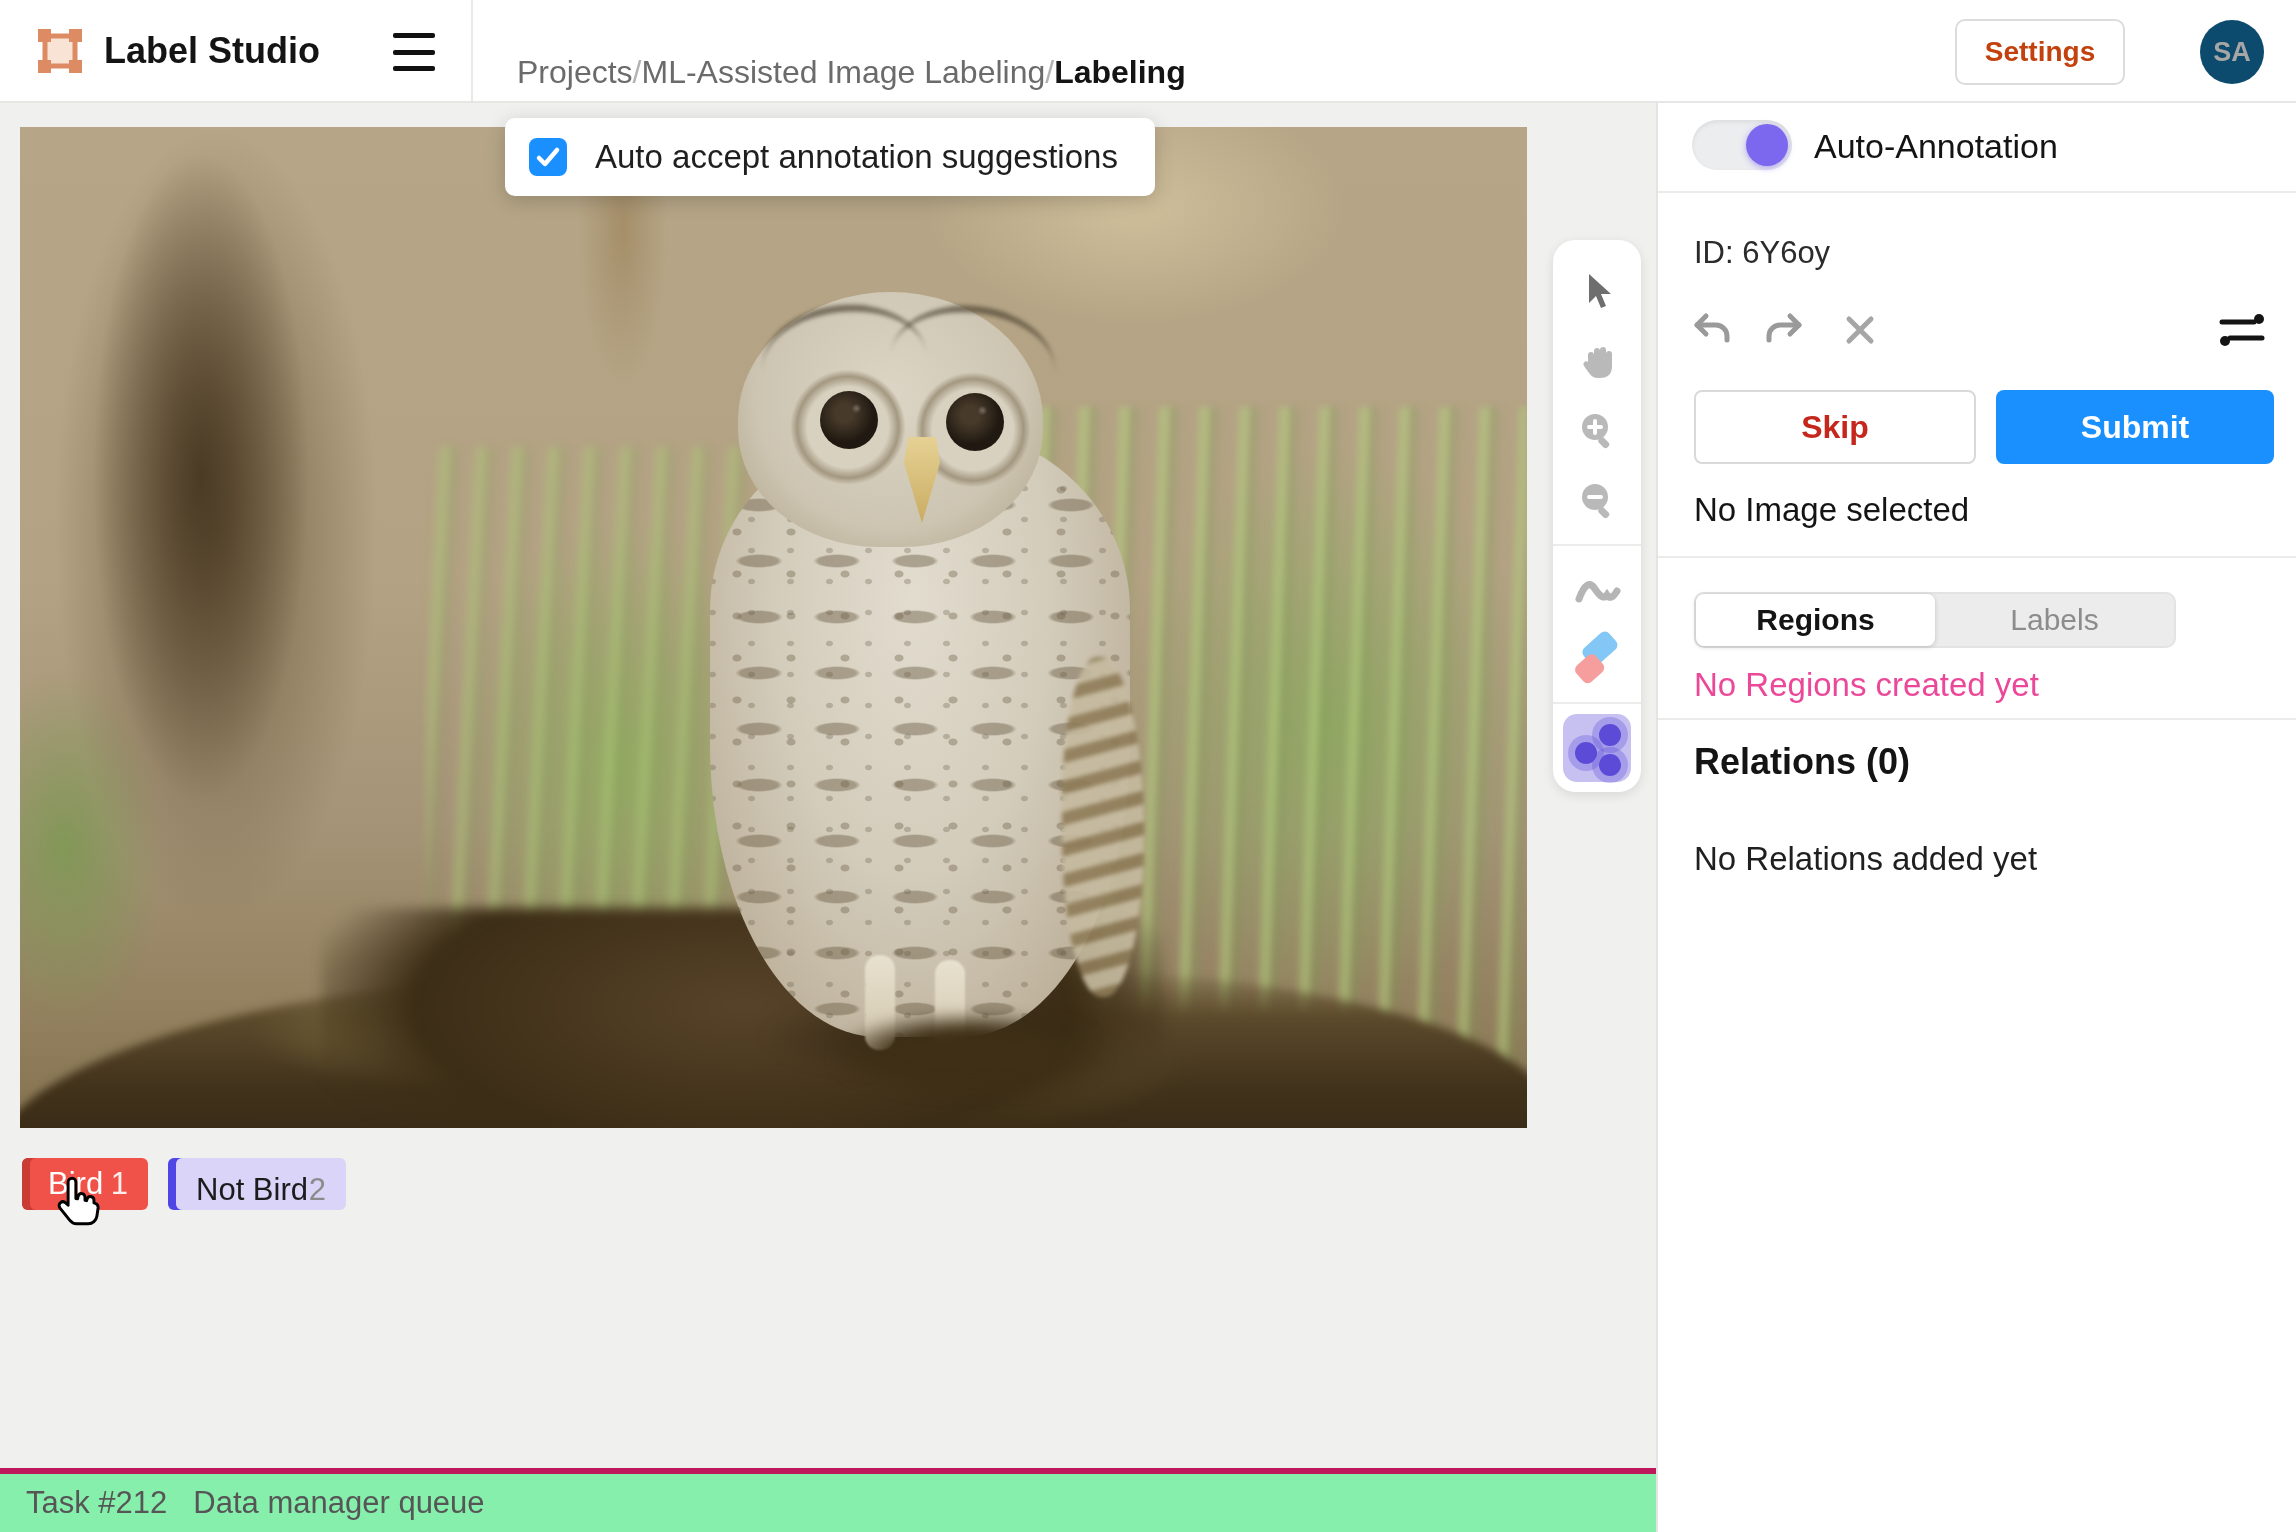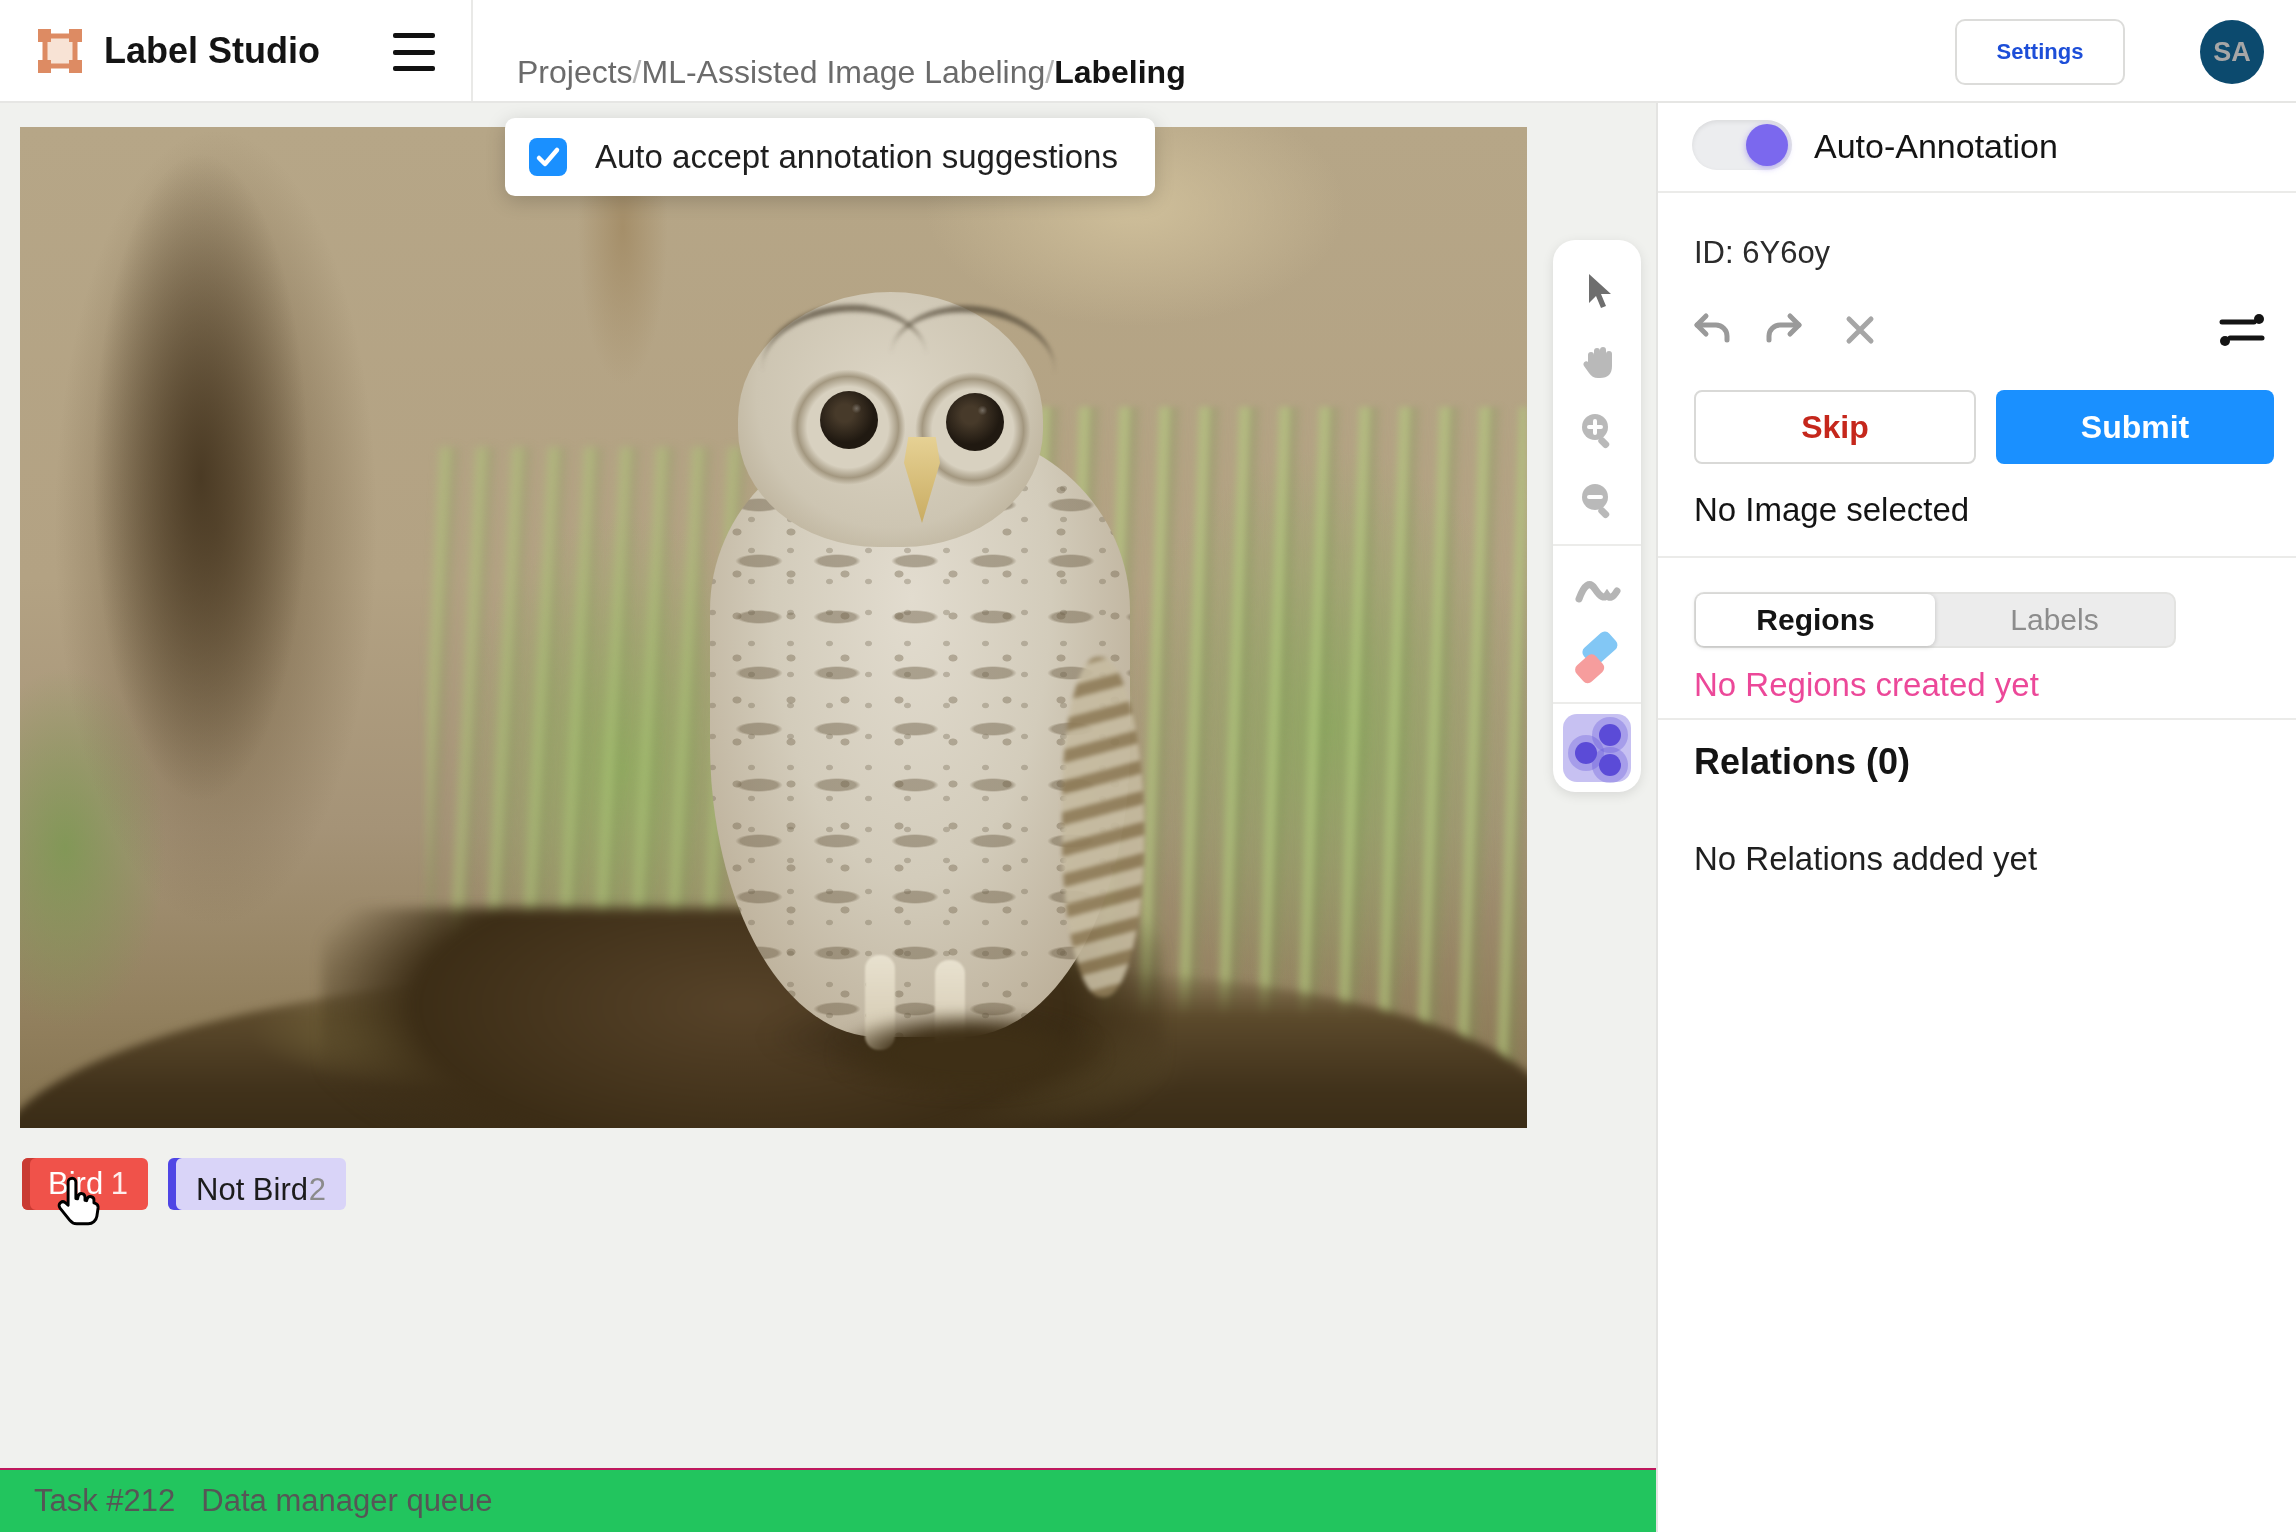--- a/index.html
+++ b/index.html
@@ -10,21 +10,21 @@
   .header { position:absolute; left:0; top:0; width:2296px; height:103px; background:#ffffff; border-bottom:2px solid #e6e6e4; z-index:20; }
   .logo-icon { position:absolute; left:36px; top:27px; width:48px; height:48px; }
   .app-name { position:absolute; left:104px; top:30px; font-size:36px; font-weight:bold; color:#141414; }
   .hamburger { position:absolute; left:393px; top:33px; width:42px; height:38px; display:flex; flex-direction:column; justify-content:space-between; cursor:pointer; }
   .hamburger .bar { width:42px; height:5px; background:#111; border-radius:2px; }
   .header-vdiv { position:absolute; left:471px; top:0; width:2px; height:101px; background:#e9e9e7; }
   .breadcrumb { position:absolute; left:517px; top:18px; height:109px; display:flex; align-items:center; font-size:32px; }
   .crumb { color:#6b6b6b; cursor:pointer; }
   .crumb-sep { color:#b3b3b3; }
   .crumb-active { color:#141414; font-weight:bold; }
-  .settings-btn { position:absolute; left:1955px; top:19px; width:170px; height:66px; background:#fff; border:2px solid #dcdcda; border-radius:10px; display:flex; align-items:center; justify-content:center; font-size:22px; font-weight:bold; color:#1d4ed8; cursor:pointer; }
+  .settings-btn { position:absolute; left:1955px; top:19px; width:170px; height:66px; background:#fff; border:2px solid #dcdcda; border-radius:10px; display:flex; align-items:center; justify-content:center; font-size:28px; font-weight:bold; color:#c2410c; cursor:pointer; }
   .avatar { position:absolute; left:2200px; top:20px; width:64px; height:64px; border-radius:50%; background:#0c4a6e; display:flex; align-items:center; justify-content:center; font-size:27px; font-weight:bold; color:#a6a6a6; cursor:pointer; }
 
   
   .photo { position:absolute; left:20px; top:127px; width:1507px; height:1001px; overflow:hidden; background:#b2a185; }
   .photo > div { position:absolute; }
   .ph-bg { inset:0;
     background-image:
       radial-gradient(ellipse 300px 170px at 74% 8%, rgba(208,192,155,.95), transparent 70%),
       radial-gradient(ellipse 150px 450px at 12% 35%, rgba(72,56,34,.95), rgba(72,56,34,0) 72%),
       radial-gradient(ellipse 215px 530px at 13% 40%, rgba(104,84,56,.85), transparent 75%),
@@ -106,22 +106,22 @@
 
   
   .chip { position:absolute; top:1158px; height:52px; border-radius:6px; display:flex; align-items:center; font-size:31px; cursor:pointer; }
   .chip-bird { left:22px; width:126px; background:#f0524a; color:#fff; box-shadow:inset 8px 0 0 #c93b33; padding:0 20px 0 26px; }
   .chip-bird .hotkey { margin-left:auto; color:rgba(255,255,255,.9); }
   .chip-notbird { left:168px; width:178px; background:#d9d4f8; color:#1c1c1c; box-shadow:inset 8px 0 0 #4f46e5; padding:11px 20px 0 28px; }
   .chip-notbird .hotkey { margin-left:auto; color:#8b8b8b; }
   .cursor-hand { position:absolute; left:52px; top:1174px; z-index:15; }
 
   
-  .footer { position:absolute; left:0; top:1468px; width:1656px; height:64px; background:#22c55e; border-top:2px solid #be185d;
-    display:flex; align-items:center; padding-left:34px; gap:26px; font-size:31px; color:#565656; }
+  .footer { position:absolute; left:0; top:1468px; width:1656px; height:64px; background:#86efac; border-top:6px solid #be185d;
+    display:flex; align-items:center; padding-left:26px; gap:26px; font-size:31px; color:#565656; }
 
   
   .sidebar { position:absolute; left:1656px; top:103px; width:640px; height:1429px; background:#fff; border-left:2px solid #e4e4e2; z-index:4; }
   .sidebar .item { position:absolute; }
   .toggle { left:34px; top:17px; width:100px; height:50px; border-radius:25px; background:#ecedef; box-shadow:inset 0 2px 5px rgba(0,0,0,.08); cursor:pointer; }
   .toggle-knob { position:absolute; left:54px; top:4px; width:42px; height:42px; border-radius:50%; background:#7b68ee; box-shadow:0 2px 6px rgba(123,104,238,.55); }
   .auto-anno-label { left:156px; top:24px; font-size:34px; color:#141414; }
   .sb-div { left:0; width:640px; height:2px; background:#ebebe9; }
   .task-ref { left:36px; top:132px; font-size:31px; color:#2b2b2b; }
   .icon-btn { width:48px; height:44px; display:flex; align-items:center; justify-content:center; cursor:pointer; }

